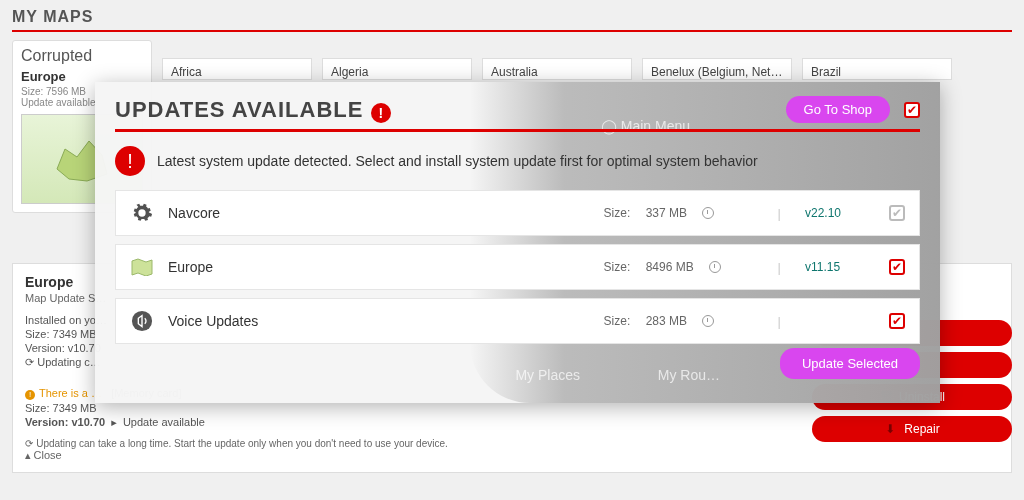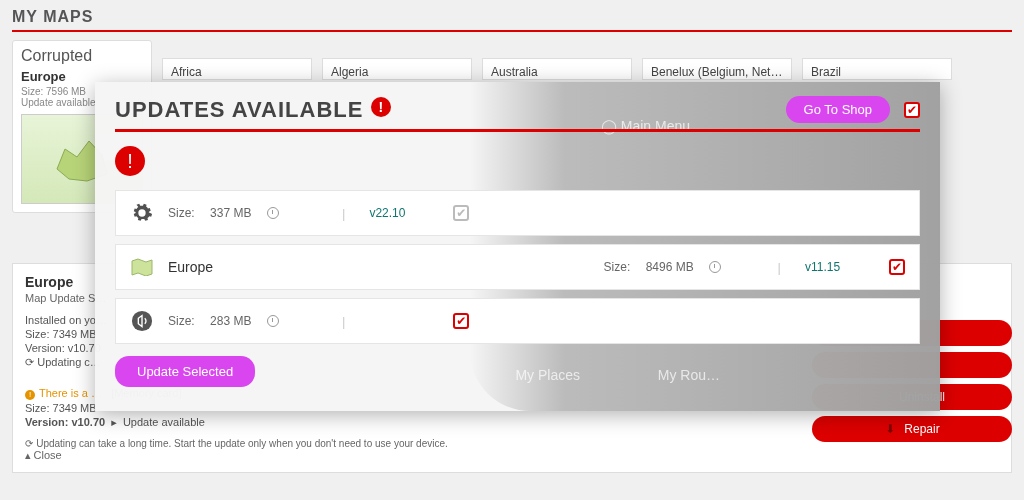--- a/index.html
+++ b/index.html
@@ -25,37 +25,37 @@
   .note{font-size:10px;color:#666;margin-top:9px}
   .close{font-size:11px;color:#666;margin-top:0;cursor:pointer}
   .side-btns{position:absolute;right:12px;top:320px;display:flex;flex-direction:column;gap:6px}
   .pill{background:#d00;color:#fff;border:none;border-radius:14px;padding:6px 22px;font-size:12px;text-align:center;min-width:200px;cursor:pointer}
   .pill .ic{display:inline-block;width:12px;margin-right:8px;color:#7a0000}
   
   .modal{position:absolute;left:95px;top:82px;width:845px;background:rgba(245,245,245,.97);box-shadow:0 4px 20px rgba(0,0,0,.3);padding:14px 20px 24px;max-height:330px}
   .modal .device{position:absolute;right:0;top:0;width:470px;height:100%;background:linear-gradient(90deg,rgba(0,0,0,0) 0,rgba(80,80,80,.35) 20%,rgba(60,60,60,.45) 100%);z-index:0;border-radius:0 0 0 60px;pointer-events:none}
   .modal-inner{position:relative;z-index:1}
   .m-head{display:flex;align-items:center;justify-content:space-between}
-  .m-title{font-size:22px;font-weight:bold;color:#444;letter-spacing:1px;display:flex;align-items:flex-start;gap:8px}
+  .m-title{font-size:22px;font-weight:bold;color:#444;letter-spacing:1px;display:flex;align-items:flex-end;gap:8px}
   .badge{display:inline-flex;width:20px;height:20px;border-radius:50%;background:#d00;color:#fff;align-items:center;justify-content:center;font-size:14px}
   .shop{background:#d946ef;color:#fff;border:none;border-radius:14px;padding:6px 18px;font-size:13px;cursor:pointer}
   .chk{width:16px;height:16px;border:2px solid #d00;border-radius:3px;display:inline-flex;align-items:center;justify-content:center;color:#d00;font-size:12px;cursor:pointer;background:#fff}
   .chk.grey{border-color:#bbb;color:#bbb}
   .m-rule{height:3px;background:#d00;margin:6px 0 14px}
   .alert{display:flex;align-items:center;gap:12px;margin-bottom:14px}
   .alert .ic{width:30px;height:30px;border-radius:50%;background:#d00;color:#fff;display:flex;align-items:center;justify-content:center;font-size:20px;flex:none}
   .alert-text{font-size:14px;color:#333;font-weight:500}
   .rows{display:flex;flex-direction:column;gap:8px}
   .row{background:#fff;border:1px solid #e5e5e5;display:flex;align-items:center;padding:10px 14px;gap:14px}
   .row .ricon{width:24px;height:24px;flex:none;display:flex;align-items:center;justify-content:center}
   .row .rname{flex:1;font-size:14px;color:#333}
   .row .rsize{width:150px;font-size:12px;color:#666;display:flex;align-items:center;gap:6px}
   .row .sep{color:#ccc;padding:0 10px}
   .row .rver{width:70px;font-size:12px;color:#0f766e}
-  .bottom{display:flex;margin-top:12px}
+  .bottom{display:flex;justify-content:flex-end;margin-top:4px}
   .clock{display:inline-block;width:12px;height:12px;border:1.5px solid #999;border-radius:50%;position:relative}
   .clock:after{content:"";position:absolute;left:4px;top:2px;width:1px;height:4px;background:#999}
   svg{display:block}
   .ghost{position:absolute;color:rgba(255,255,255,.7);font-size:14px;pointer-events:none}
 </style>
 </head>
 <body>
 
 <div class="page">
   <div class="page-title">MY MAPS</div>
@@ -118,29 +118,31 @@
       </div>
       <div style="display:flex;align-items:center;gap:14px">
         <button class="shop">Go To Shop</button>
         <span class="chk">✔</span>
       </div>
     </div>
     <div class="m-rule"></div>
 
     <div class="alert">
       <div class="ic">!</div>
+      <div class="alert-text">Latest system update detected. Select and install system update first for optimal system behavior</div>
     </div>
 
     <div class="rows">
       <div class="row">
         <div class="ricon">
             <svg width="22" height="22" viewBox="0 0 24 24">
               <path fill="#333" d="M12 8a4 4 0 100 8 4 4 0 000-8zm9 4l2 1-1 3-2-.5a8 8 0 01-2 2l.5 2-3 1-1-2h-3l-1 2-3-1 .5-2a8 8 0 01-2-2l-2 .5-1-3 2-1v-1l-2-1 1-3 2 .5a8 8 0 012-2L6 3l3-1 1 2h3l1-2 3 1-.5 2a8 8 0 012 2l2-.5 1 3-2 1v1z" opacity=".85"></path>
             </svg>
           </div>
+        <div class="rname">Navcore</div>
         <div class="rsize"><span>Size:</span>&nbsp;<span>337 MB</span>&nbsp;<span class="clock"></span></div>
         <span class="sep">|</span>
         <div class="rver">v22.10</div>
         <span class="chk grey">✔</span>
       </div>
       <div class="row">
         <div class="ricon">
             <svg width="22" height="18" viewBox="0 0 22 18">
               <path d="M1 3l6-2 8 3 6-2v14l-6 2-8-3-6 2z" fill="#cde29a" stroke="#9bb86a"></path>
             </svg>
@@ -151,20 +153,21 @@
         <div class="rver">v11.15</div>
         <span class="chk">✔</span>
       </div>
       <div class="row">
         <div class="ricon">
             <svg width="22" height="22" viewBox="0 0 24 24">
               <circle cx="12" cy="12" r="11" fill="#555"></circle>
               <path d="M8 9v6l4 3V6l-4 3zM15 9a4 4 0 010 6" stroke="#fff" fill="none" stroke-width="1.5"></path>
             </svg>
           </div>
+        <div class="rname">Voice Updates</div>
         <div class="rsize"><span>Size:</span>&nbsp;<span>283 MB</span>&nbsp;<span class="clock"></span></div>
         <span class="sep">|</span>
         <div class="rver"></div>
         <span class="chk">✔</span>
       </div>
     </div>
 
     <div class="bottom">
       <button class="shop" style="padding:8px 22px">Update Selected</button>
     </div>

